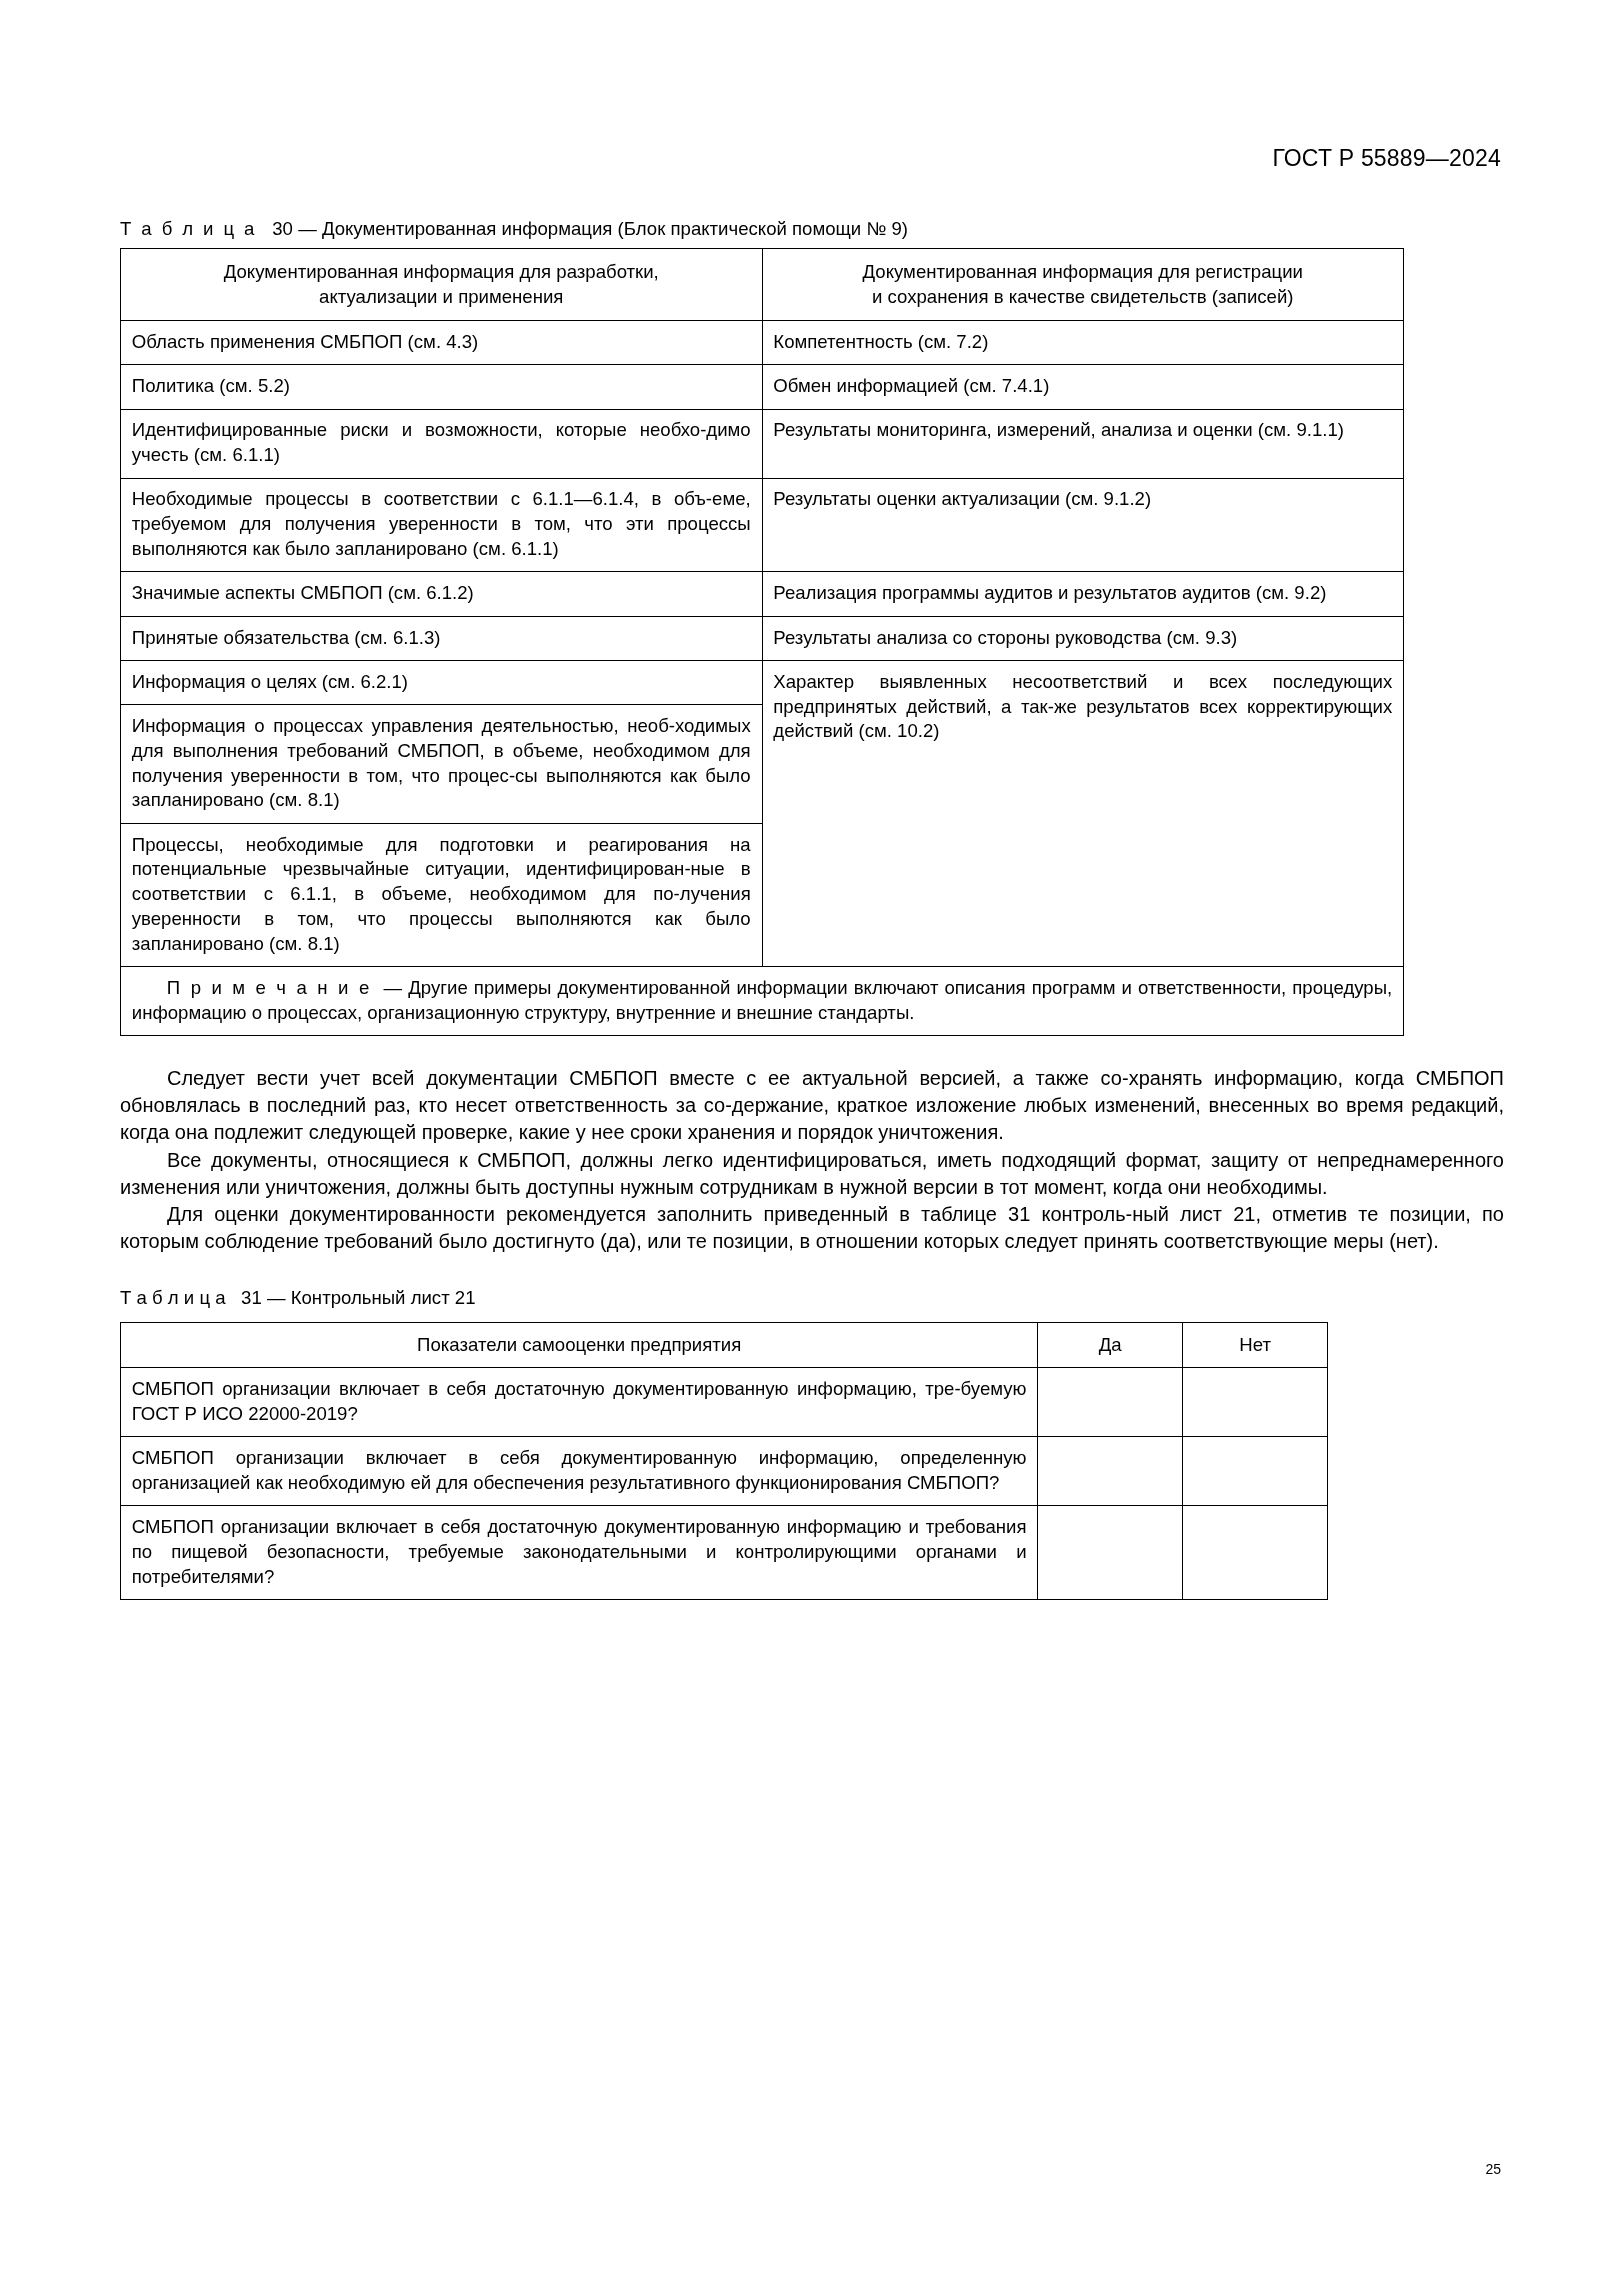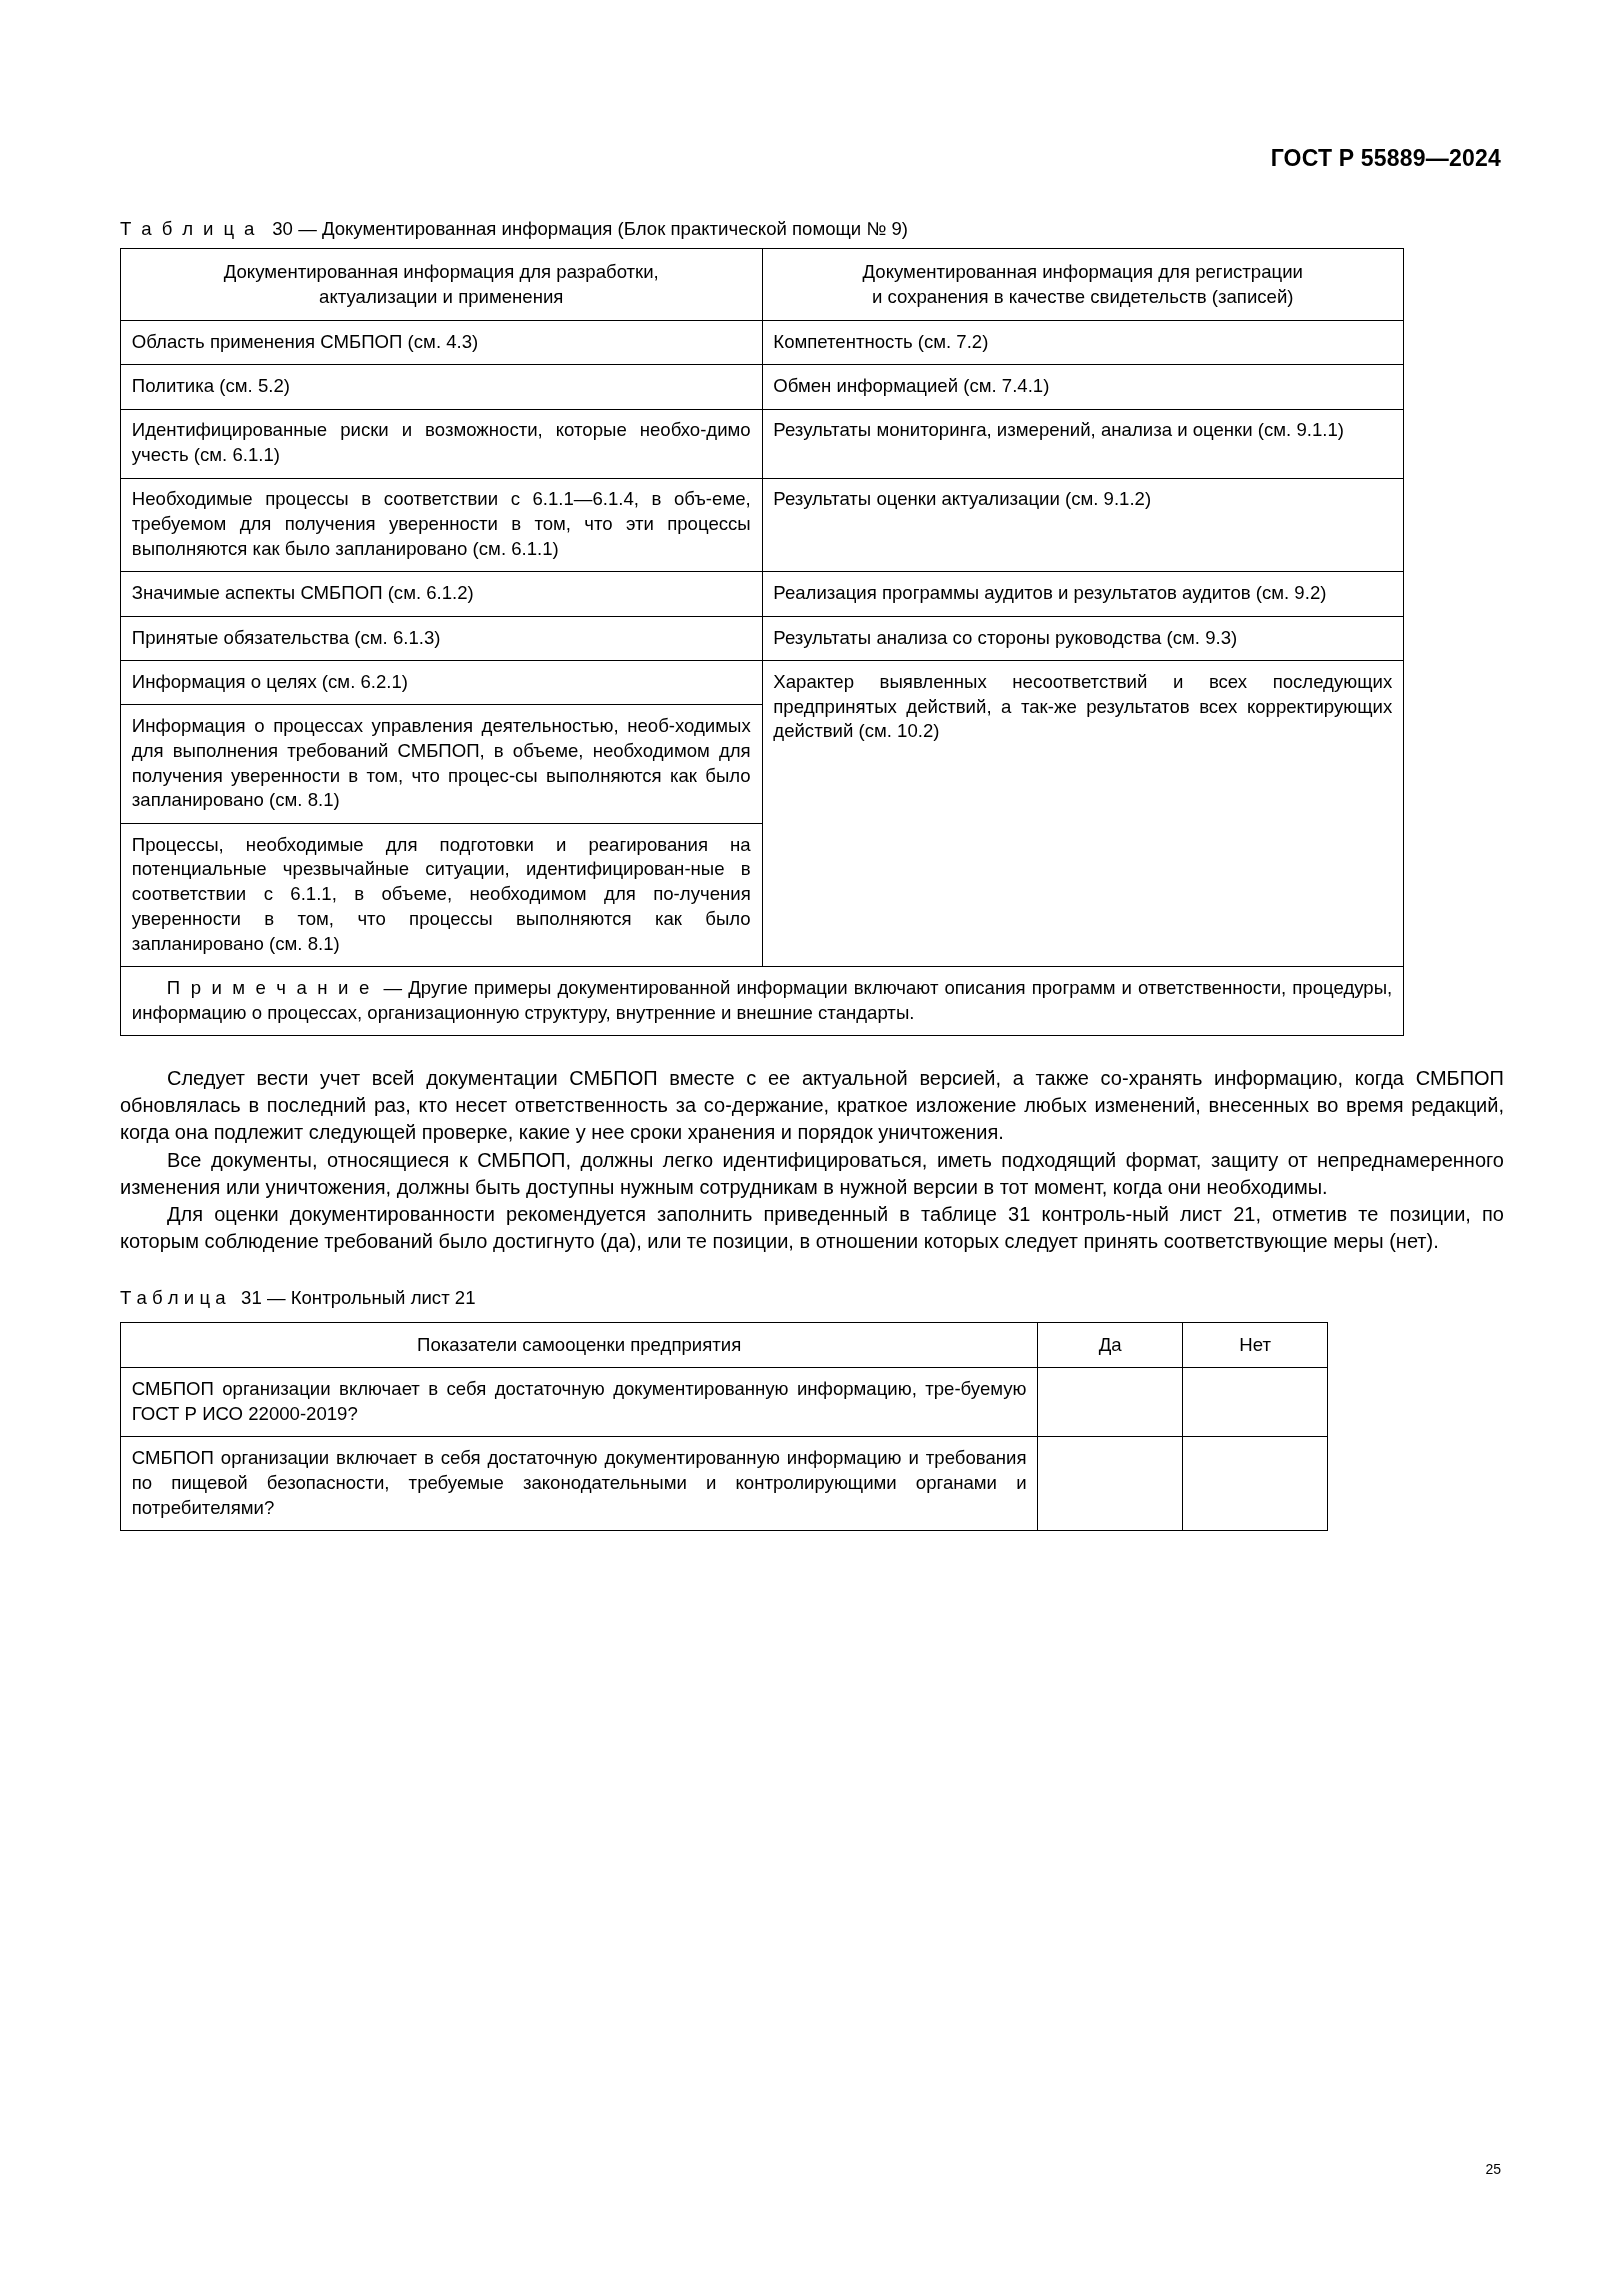--- a/index.html
+++ b/index.html
@@ -21,21 +21,21 @@
     width: 1621px;
     height: 2293px;
     box-sizing: border-box;
     padding: 0;
   }
   .header {
     position: absolute;
     top: 145px;
     right: 120px;
     font-size: 23px;
-    font-weight: bold;
+    font-weight: normal;
     letter-spacing: 0.2px;
     text-align: right;
   }
   .content {
     position: absolute;
     left: 120px;
     top: 218px;
     width: 1384px;
   }
   .table-caption {
@@ -217,20 +217,25 @@
           <th>Показатели самооценки предприятия</th>
           <th>Да</th>
           <th>Нет</th>
         </tr>
         <tr class="cl-row">
           <td class="q">СМБПОП организации включает в себя достаточную документированную информацию, тре-буемую ГОСТ Р ИСО 22000-2019?</td>
           <td>&nbsp;</td>
           <td>&nbsp;</td>
         </tr>
         <tr class="cl-row">
+          <td class="q">СМБПОП организации включает в себя документированную информацию, определенную организацией как необходимую ей для обеспечения результативного функционирования СМБПОП?</td>
+          <td>&nbsp;</td>
+          <td>&nbsp;</td>
+        </tr>
+        <tr class="cl-row">
           <td class="q">СМБПОП организации включает в себя достаточную документированную информацию и требования по пищевой безопасности, требуемые законодательными и контролирующими органами и потребителями?</td>
           <td>&nbsp;</td>
           <td>&nbsp;</td>
         </tr>
       </tbody>
     </table>
 
   </div>
 
   <div class="footer-page">25</div>

